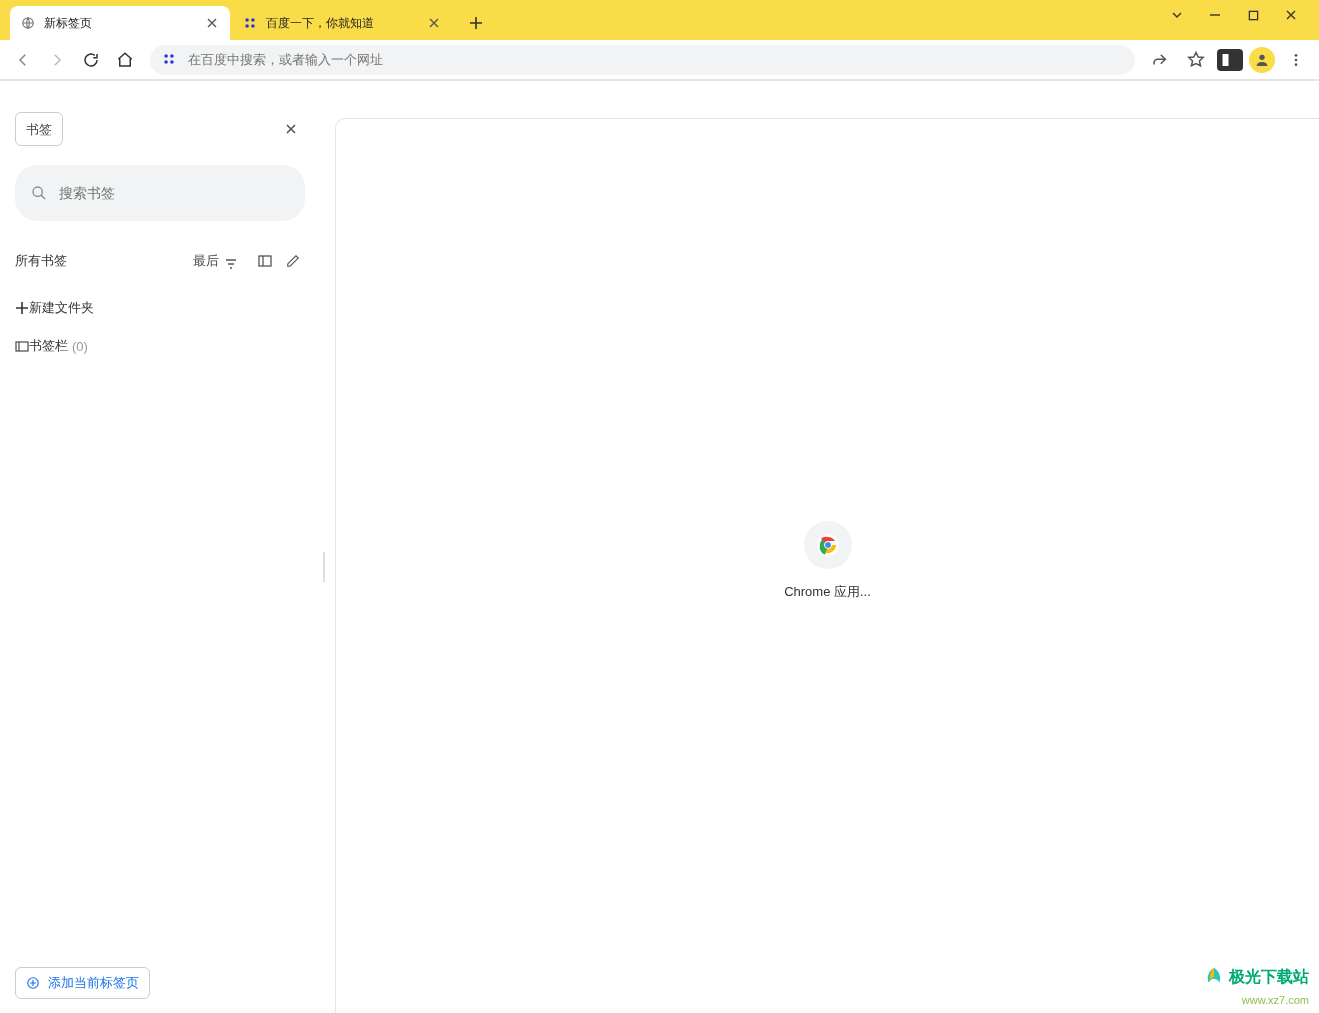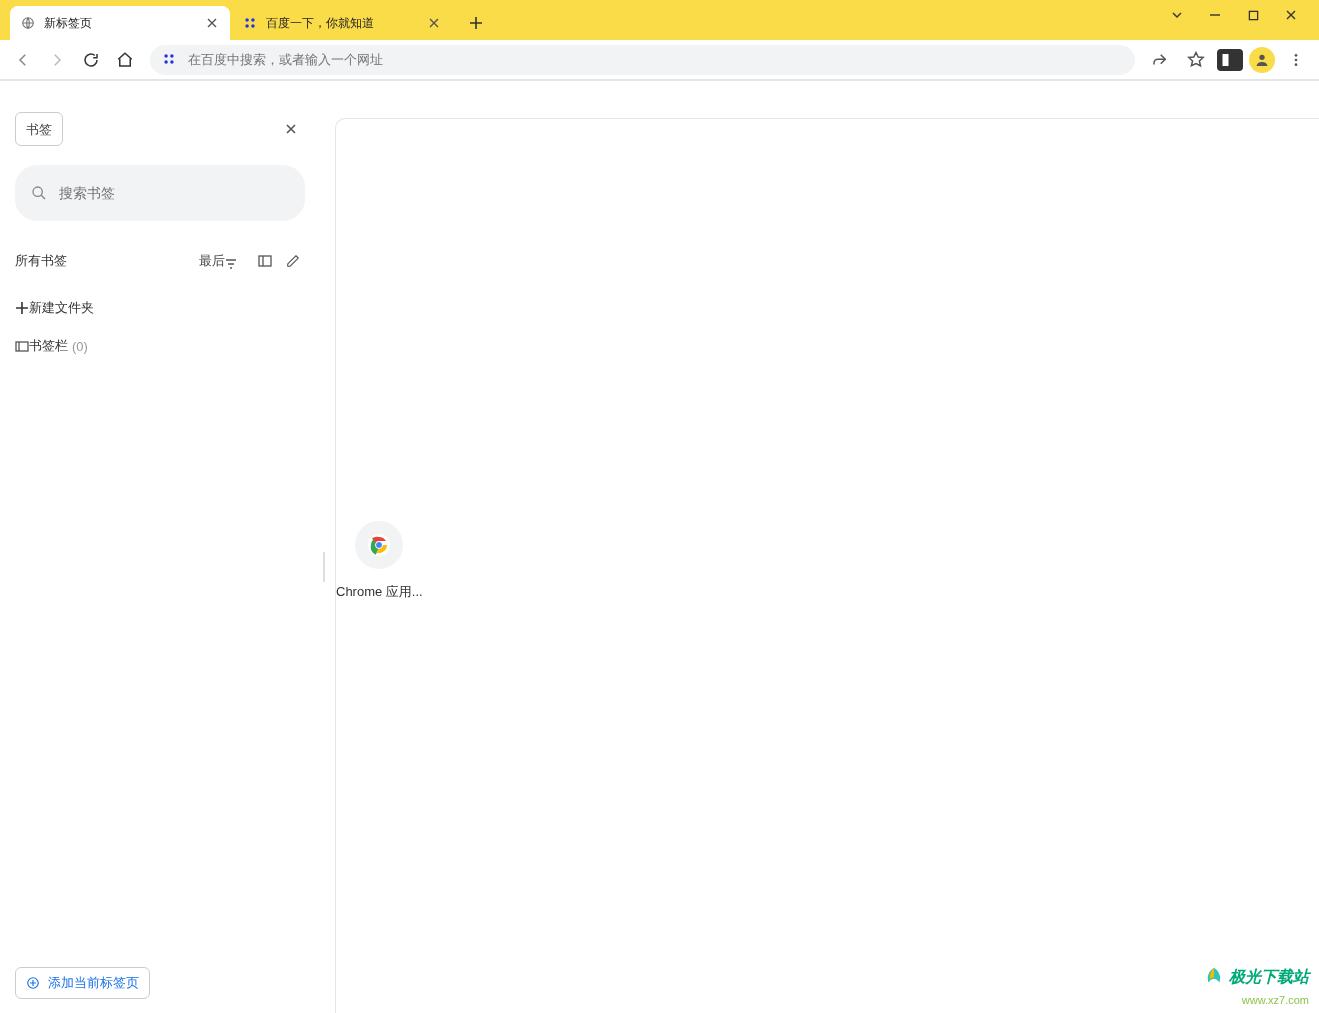--- a/index.html
+++ b/index.html
@@ -229,21 +229,21 @@
   display: flex;
   align-items: center;
   margin-bottom: 22px;
   font-size: 13px;
   color: #333;
 }
 .list-header .label { flex: 1; }
 .list-header .sort {
   display: flex;
   align-items: flex-end;
-  gap: 0;
+  gap: 6px;
   font-size: 13px;
   color: #444;
   margin-right: 12px;
 }
 .list-header .view-btn,
 .list-header .edit-btn {
   width: 24px;
   height: 24px;
   display: flex;
   align-items: center;
@@ -295,21 +295,21 @@
 }
 .main-area {
   flex: 1;
   border-left: 1px solid #e5e5e5;
   margin-left: 15px;
   margin-top: 37px;
   border-top: 1px solid #e5e5e5;
   border-top-left-radius: 10px;
   display: flex;
   align-items: center;
-  justify-content: flex-start;
+  justify-content: center;
   position: relative;
 }
 .app-shortcut {
   display: flex;
   flex-direction: column;
   align-items: center;
   gap: 14px;
   margin-top: -10px;
 }
 .app-circle {
@@ -334,21 +334,20 @@
   text-align: right;
   line-height: 1.3;
 }
 .watermark .wm-logo {
   display:inline-flex;
   align-items:center;
   gap:4px;
   color:#0a7;
   font-size:16px;
   font-weight:bold;
-  font-style:italic;
 }
 .watermark .wm-url {
   color: #8bc34a;
   font-size: 11px;
 }
 </style>
 </head>
 <body>
 
 <div class="window-chrome">

